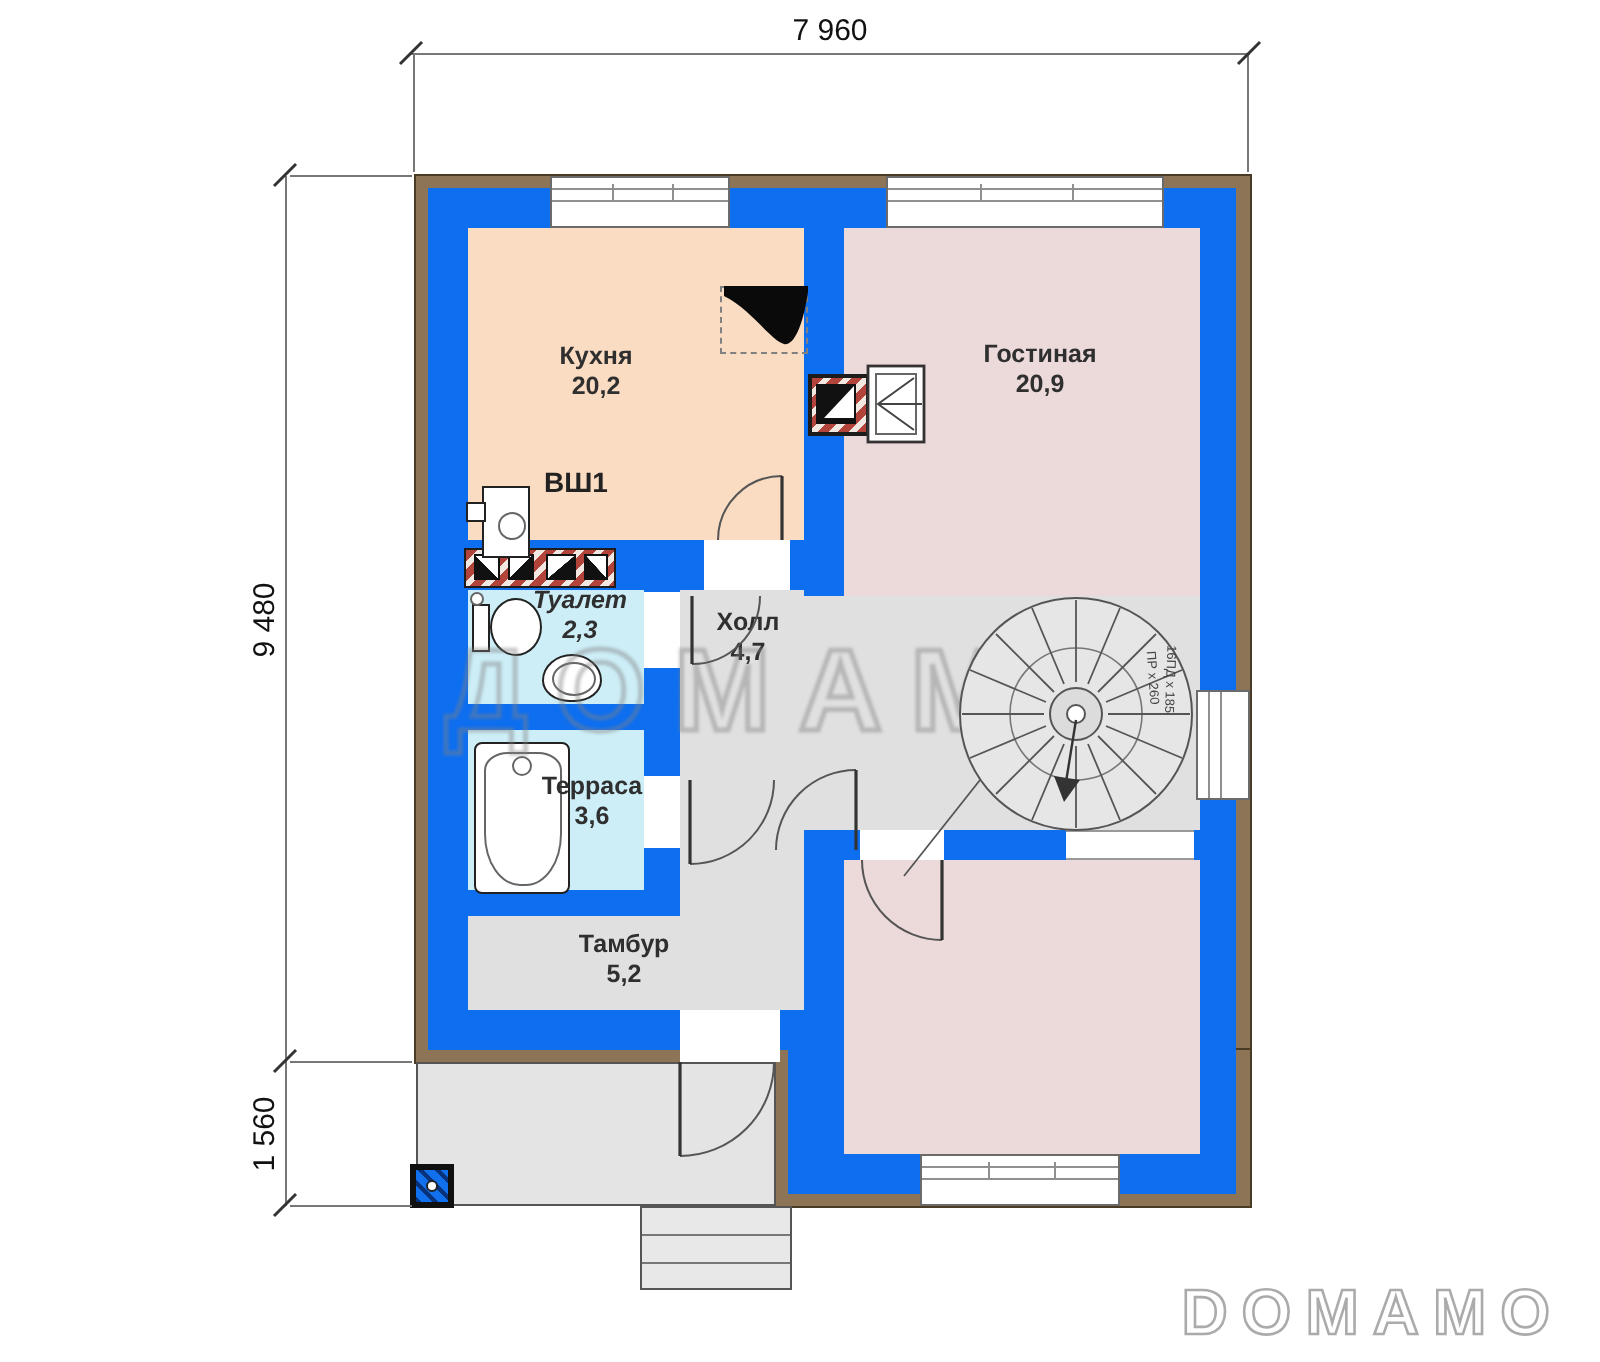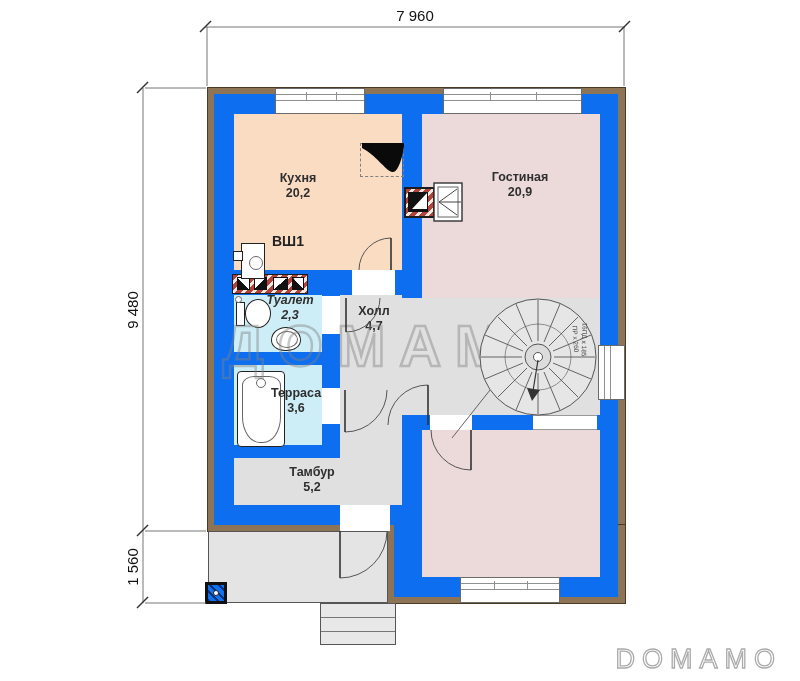--- a/index.html
+++ b/index.html
@@ -38,21 +38,21 @@
   .steps{background:#e8e8e8;border:1.5px solid #555;box-sizing:border-box;}
   .step-line{border-bottom:1px solid #777;height:13px;}
   .column{background:#1070ee repeating-linear-gradient(45deg,rgba(0,0,30,.55) 0 2px,transparent 2px 6px);
           border:3px solid #101010;box-sizing:border-box;}
   .column .dot{position:absolute;left:50%;top:50%;width:6px;height:6px;margin:-3px 0 0 -3px;
                background:#fff;border:1px solid #222;border-radius:50%;box-sizing:border-box;}
   
   .wm-center{font-size:58px;font-weight:bold;letter-spacing:14px;color:transparent;
              -webkit-text-stroke:2.5px rgba(130,130,130,.55);filter:blur(.7px);opacity:.8;
              text-align:center;pointer-events:none;}
-  .wm-corner{font-size:27px;font-weight:normal;letter-spacing:7px;color:transparent;
+  .wm-corner{font-size:32px;font-weight:bold;letter-spacing:7px;color:transparent;
              -webkit-text-stroke:1.3px rgba(150,150,150,.8);pointer-events:none;}
   .snote{font-size:6.5px;color:#444;white-space:nowrap;pointer-events:none;}
   svg{position:absolute;left:0;top:0;pointer-events:none;}
   .dashedbox{border:1px dashed #808080;box-sizing:border-box;}
 </style>
 </head>
 <body>
 
 <div id="plan">
 

